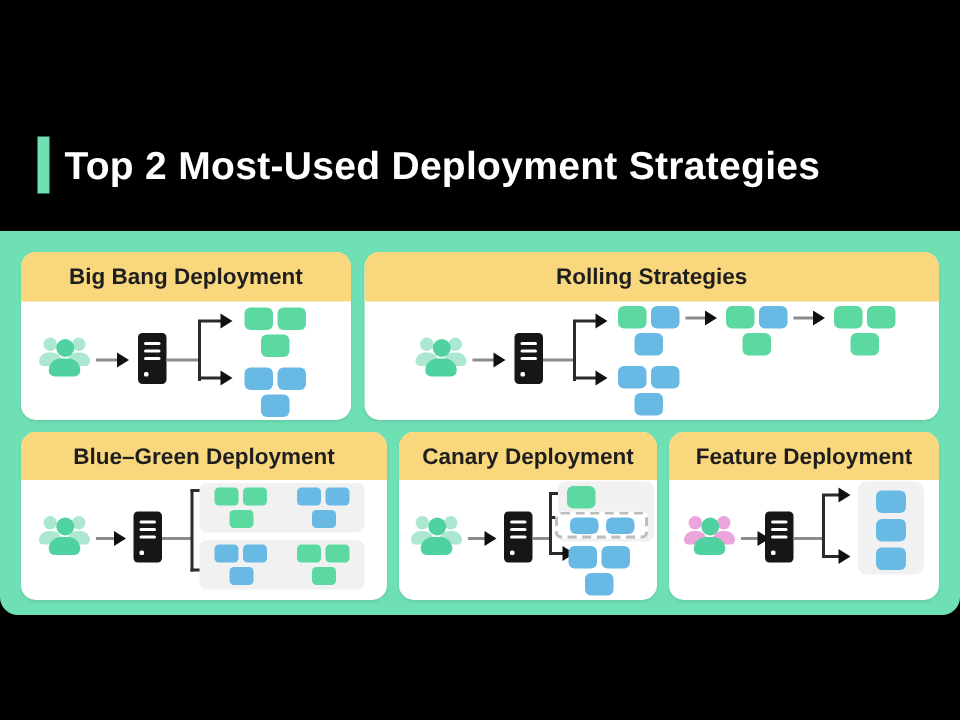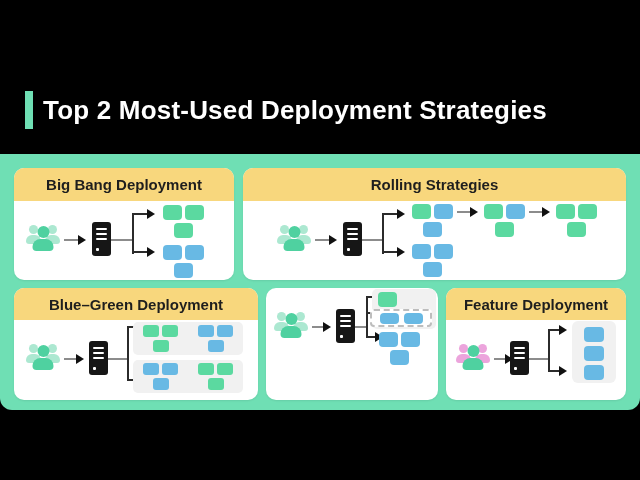--- a/index.html
+++ b/index.html
@@ -296,20 +296,23 @@
             <div class="cluster small">
                 <div class="sq green"></div>
                 <div class="sq green"></div>
                 <div class="sq green"></div>
               </div>
           </div>
         </div>
       </div>
 
       <div class="panel p-can">
+        <div class="phead">
+          <span>Canary Deployment</span>
+        </div>
         <div class="pbody">
           <div class="users ca-u">
             <div class="person back l">
                 <div class="h"></div>
                 <div class="t"></div>
               </div>
             <div class="person back r">
                 <div class="h"></div>
                 <div class="t"></div>
               </div>

